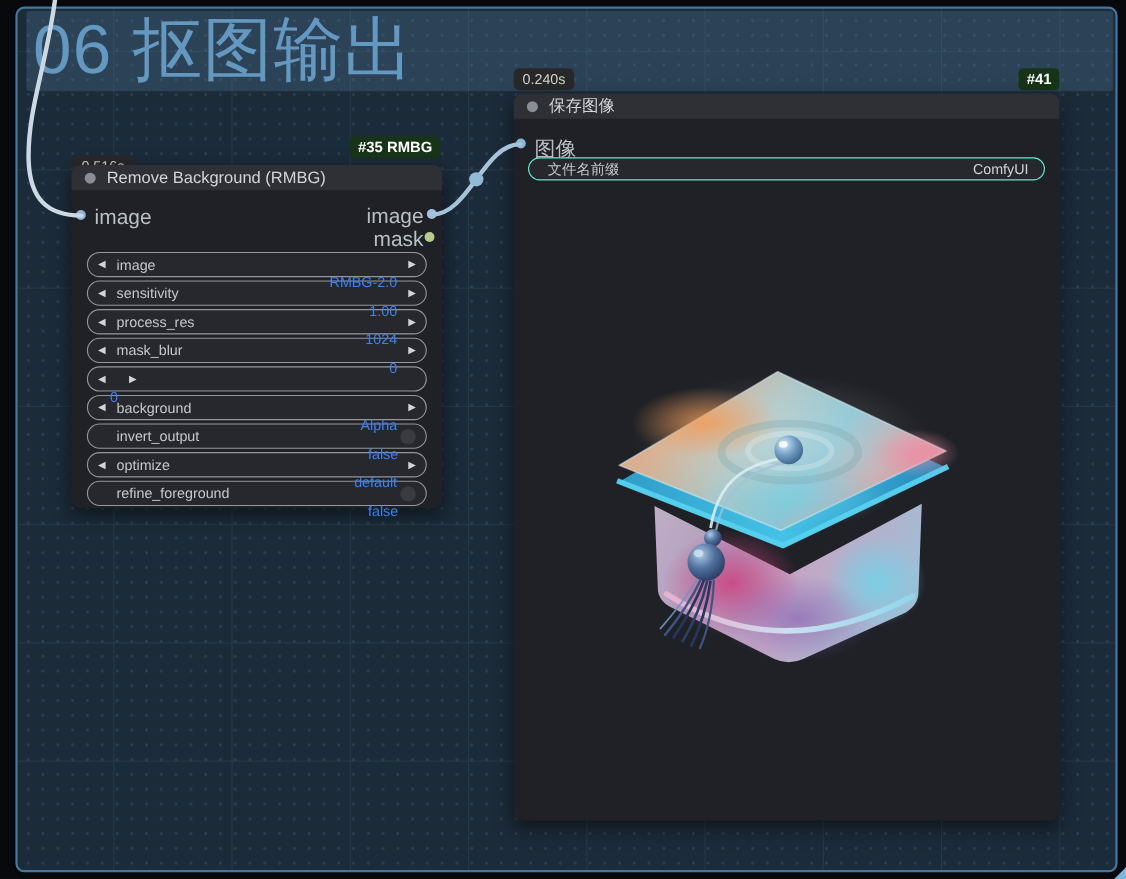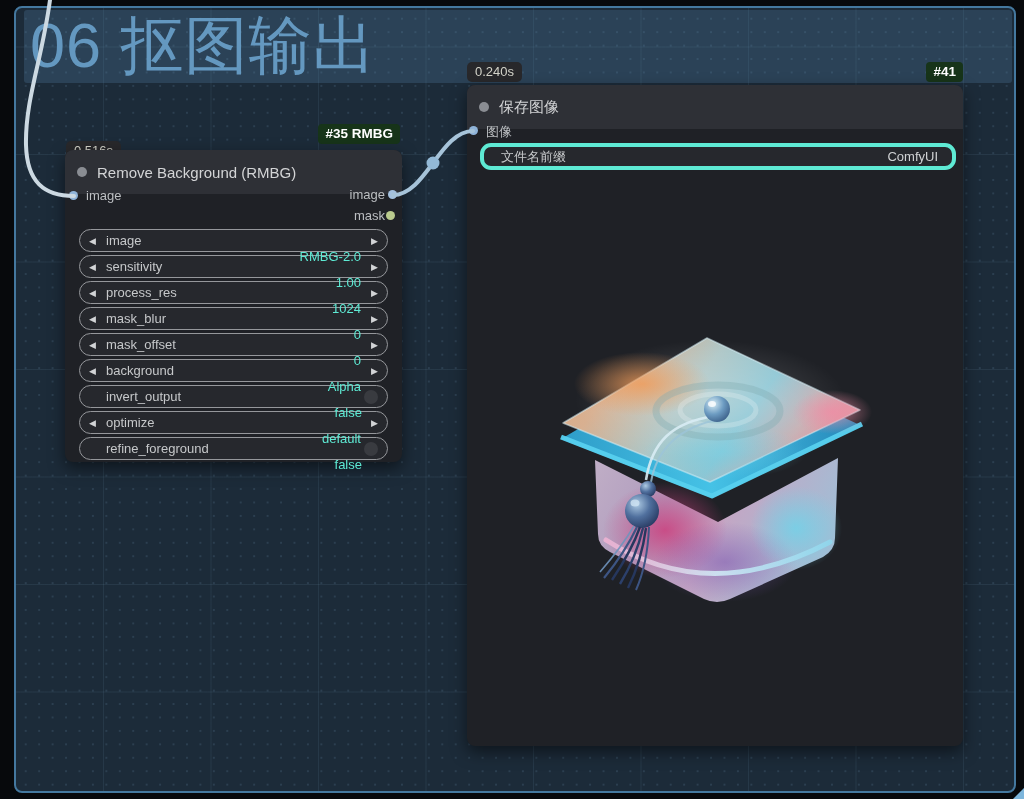--- a/index.html
+++ b/index.html
@@ -37,47 +37,47 @@
     color:rgba(105,160,201,0.92);white-space:nowrap;
   }
   
   svg.wires{position:absolute;left:0;top:0;pointer-events:none;}
   
   .node{
     position:absolute;background:#1f2126;border-radius:8px;
     box-shadow:0 6px 16px rgba(0,0,0,0.5);
   }
   .node-header{
-    height:44px;background:#2e3036;border-radius:8px 8px 0 0;
+    height:23px;background:#2e3036;border-radius:8px 8px 0 0;
     display:flex;align-items:center;padding:0 12px;gap:10px;
   }
   .collapse-dot{width:10px;height:10px;border-radius:50%;background:#8a8d93;flex:0 0 auto;}
   .node-title{font-size:15px;color:#d3d4d6;white-space:nowrap;}
   .port-dot{position:absolute;width:9px;height:9px;border-radius:50%;}
   .port-dot.image{background:#8fb3d9;}
   .port-dot.image-out{background:#a3c0de;}
   .port-dot.mask{background:#bacb8e;}
-  .port-label{position:absolute;font-size:13px;color:#bcbfc2;white-space:nowrap;}
+  .port-label{position:absolute;font-size:19px;color:#bcbfc2;white-space:nowrap;}
   .widgets{position:absolute;left:0;top:79px;width:100%;}
   .widget{
     height:21px;border:1px solid #95979b;border-radius:12px;background:#26282d;
     margin:0 14px 3px;display:flex;align-items:center;
     font-size:13px;color:#c6c8ca;padding:0 9px;
   }
   .widget .arrow{font-size:9px;color:#d2d4d6;width:11px;flex:0 0 auto;}
   .widget .arrow.next{text-align:right;}
   .widget .wlabel{margin-left:6px;flex:1;white-space:nowrap;}
-  .widget .wvalue{margin-right:6px;color:#5eead4;white-space:nowrap;margin-top:31px;}
+  .widget .wvalue{margin-right:6px;color:#3b82f6;white-space:nowrap;margin-top:31px;}
   .widget.toggle .wlabel{margin-left:17px;}
   .widget.toggle .wvalue{margin-right:2px;}
   .toggle-dot{width:14px;height:14px;border-radius:50%;background:#393b40;flex:0 0 auto;}
   
   .pill{
     position:absolute;left:13px;top:58px;width:452px;height:19px;
-    border:4px solid #5eead4;border-radius:11px;background:#26282d;
+    border:1px solid #5eead4;border-radius:11px;background:#26282d;
     display:flex;align-items:center;font-size:13px;color:#c6c8ca;padding:0 8px;
   }
   .pill .wlabel{margin-left:9px;flex:1;}
   .pill .wvalue{margin-right:6px;color:#d0d2d4;}
   
   .tag{
     position:absolute;background:#28282b;color:#d3d3c9;font-size:13px;
     padding:2px 8px 3px;border-radius:5px;white-space:nowrap;
   }
   .badge{
@@ -136,21 +136,20 @@
         <span class="arrow next">▶</span>
       </div>
       <div class="widget combo">
         <span class="arrow">◀</span>
         <span class="wlabel">mask_blur</span>
         <span class="wvalue">0</span>
         <span class="arrow next">▶</span>
       </div>
       <div class="widget combo">
         <span class="arrow">◀</span>
-        <span class="wlabel">mask_offset</span>
         <span class="wvalue">0</span>
         <span class="arrow next">▶</span>
       </div>
       <div class="widget combo">
         <span class="arrow">◀</span>
         <span class="wlabel">background</span>
         <span class="wvalue">Alpha</span>
         <span class="arrow next">▶</span>
       </div>
       <div class="widget toggle">

